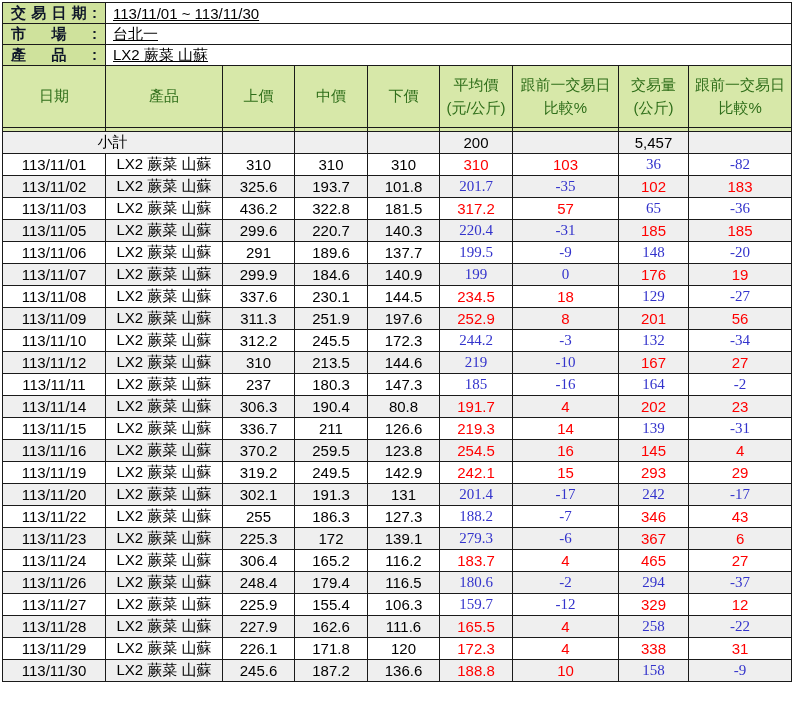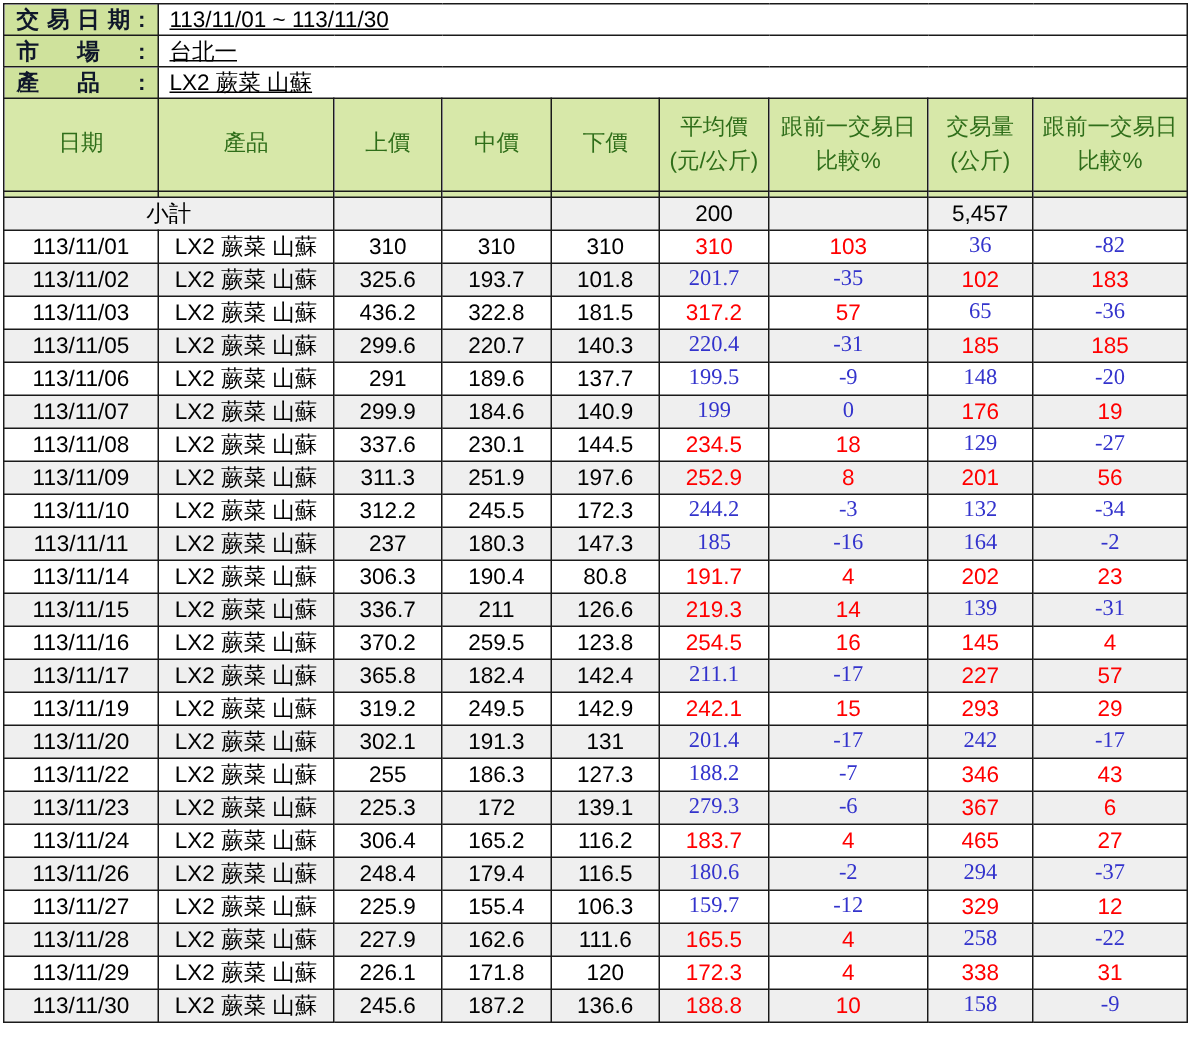--- a/index.html
+++ b/index.html
@@ -207,20 +207,31 @@
         <td>LX2 蕨菜 山蘇</td>
         <td>312.2</td>
         <td>245.5</td>
         <td>172.3</td>
         <td class="blue">244.2</td>
         <td class="blue">-3</td>
         <td class="blue">132</td>
         <td class="blue">-34</td>
       </tr>
       <tr>
+        <td>113/11/12</td>
+        <td>LX2 蕨菜 山蘇</td>
+        <td>310</td>
+        <td>213.5</td>
+        <td>144.6</td>
+        <td class="blue">219</td>
+        <td class="blue">-10</td>
+        <td class="red">167</td>
+        <td class="red">27</td>
+      </tr>
+      <tr>
         <td>113/11/11</td>
         <td>LX2 蕨菜 山蘇</td>
         <td>237</td>
         <td>180.3</td>
         <td>147.3</td>
         <td class="blue">185</td>
         <td class="blue">-16</td>
         <td class="blue">164</td>
         <td class="blue">-2</td>
       </tr>
@@ -251,31 +262,20 @@
         <td>LX2 蕨菜 山蘇</td>
         <td>370.2</td>
         <td>259.5</td>
         <td>123.8</td>
         <td class="red">254.5</td>
         <td class="red">16</td>
         <td class="red">145</td>
         <td class="red">4</td>
       </tr>
       <tr>
-        <td>113/11/17</td>
-        <td>LX2 蕨菜 山蘇</td>
-        <td>365.8</td>
-        <td>182.4</td>
-        <td>142.4</td>
-        <td class="blue">211.1</td>
-        <td class="blue">-17</td>
-        <td class="red">227</td>
-        <td class="red">57</td>
-      </tr>
-      <tr>
         <td>113/11/19</td>
         <td>LX2 蕨菜 山蘇</td>
         <td>319.2</td>
         <td>249.5</td>
         <td>142.9</td>
         <td class="red">242.1</td>
         <td class="red">15</td>
         <td class="red">293</td>
         <td class="red">29</td>
       </tr>

